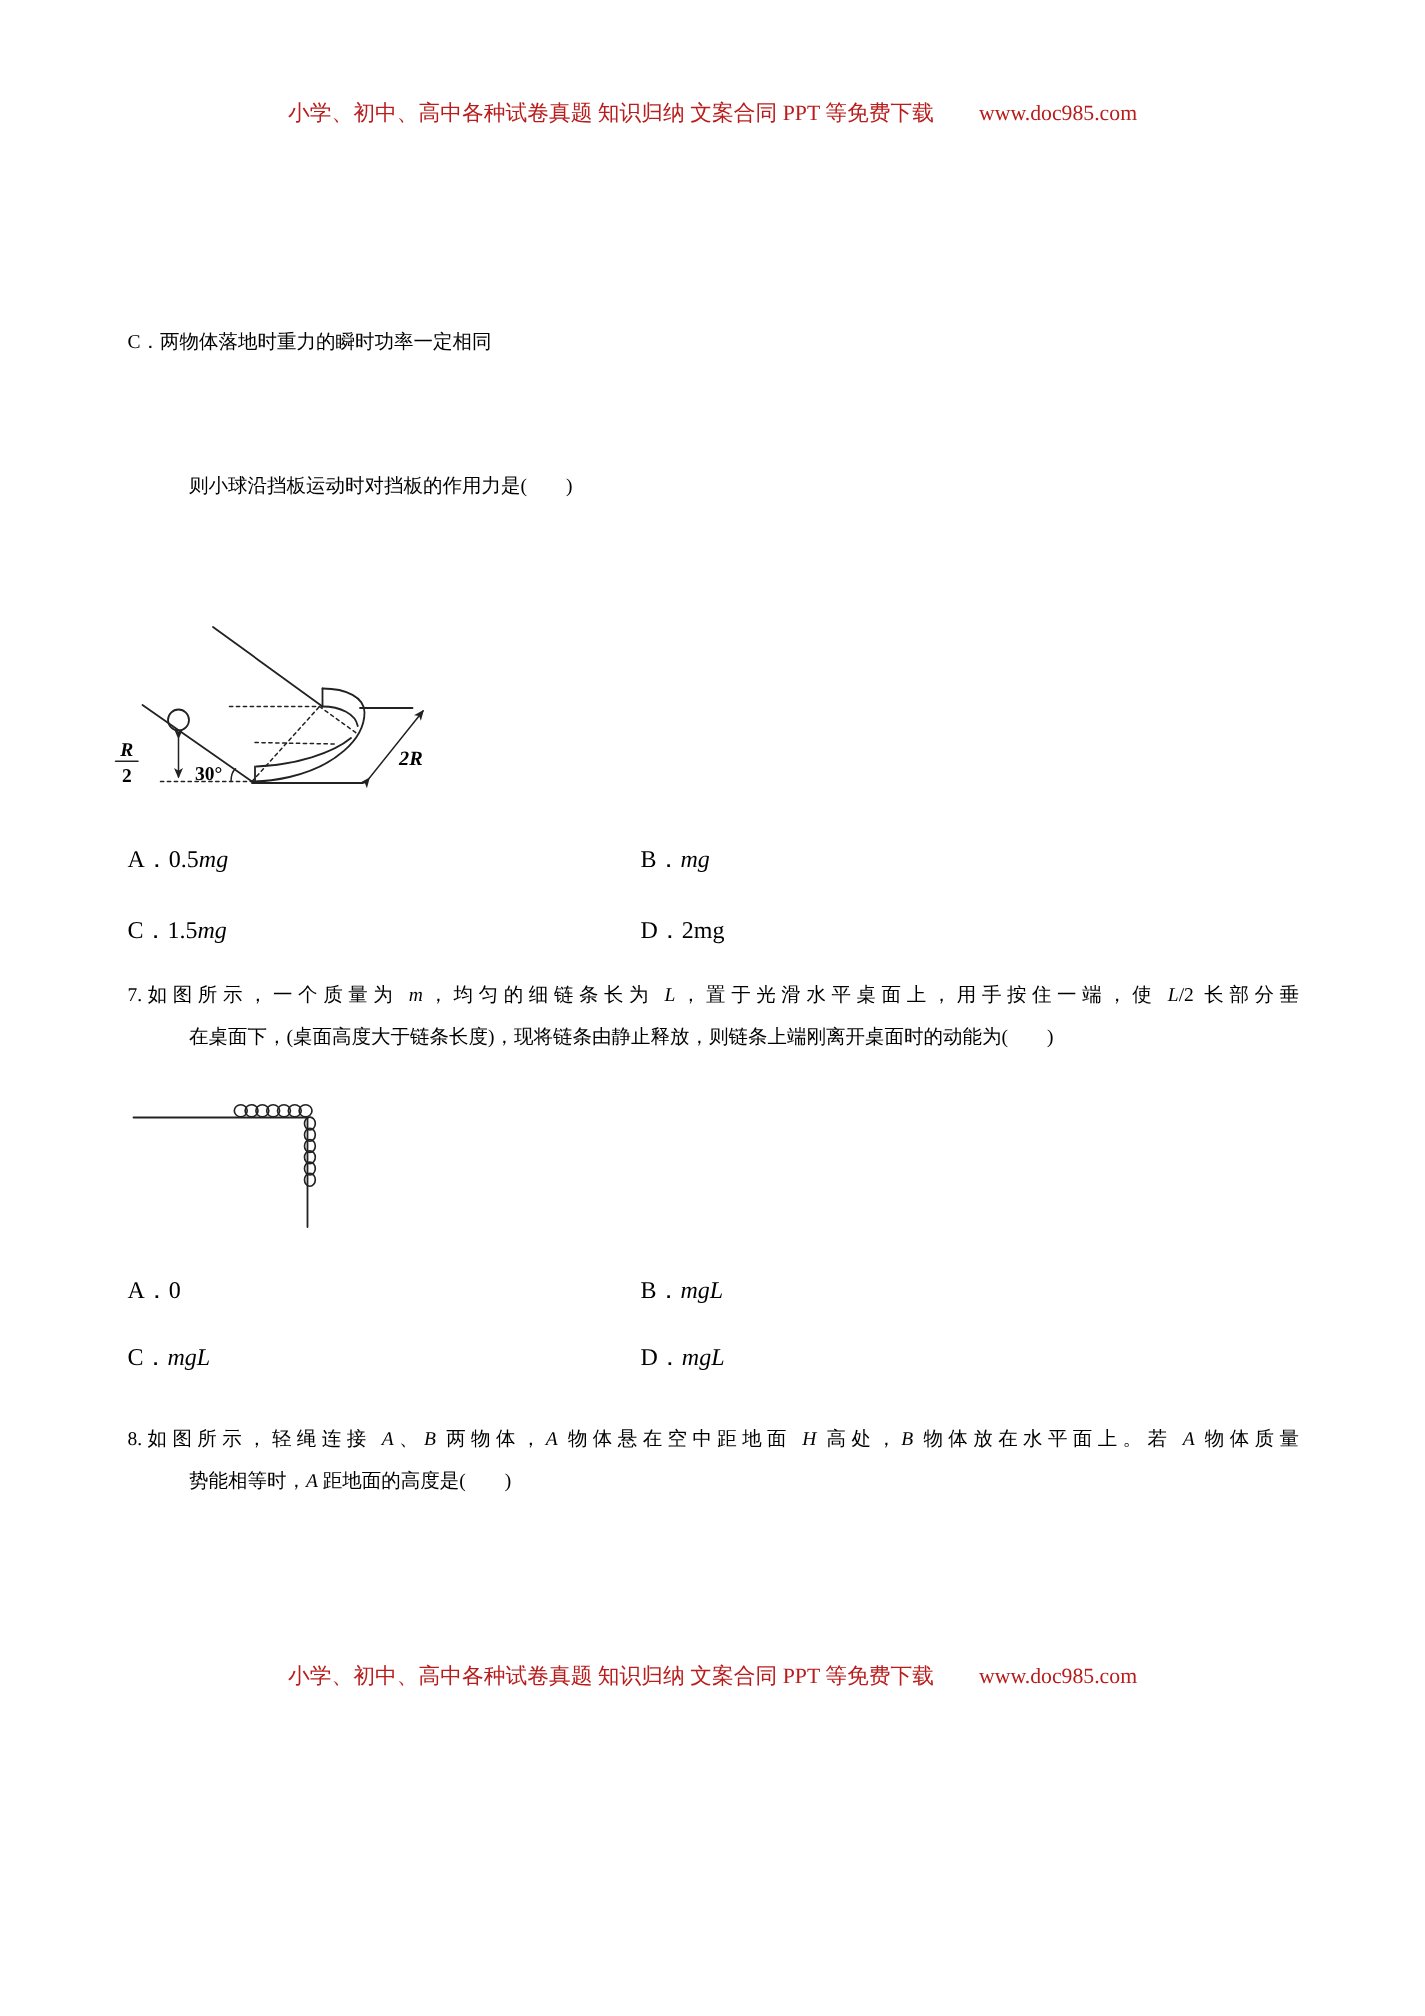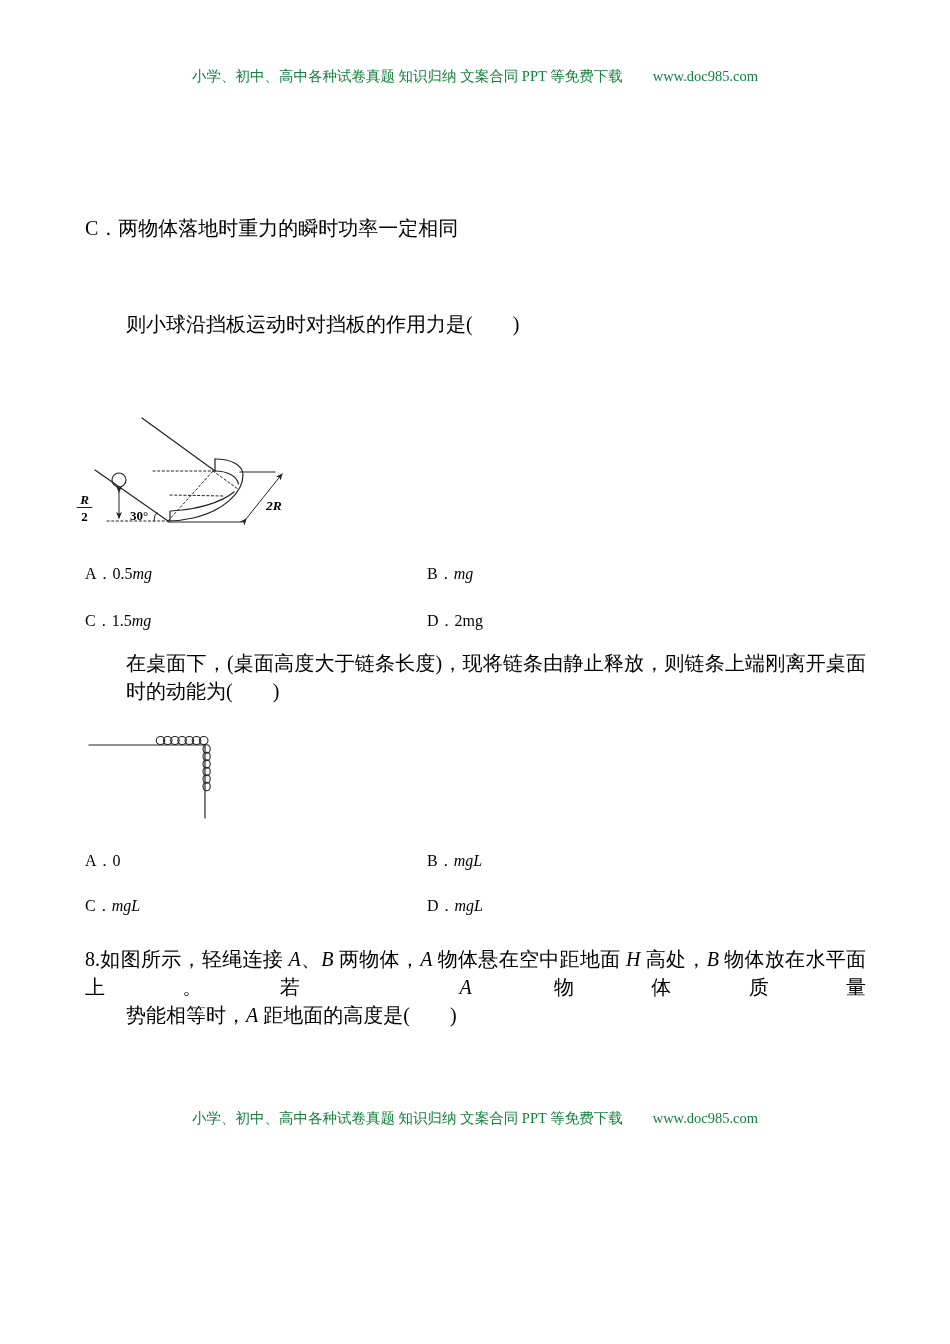--- a/index.html
+++ b/index.html
@@ -8,28 +8,28 @@
     width:950px;height:1344px;
     margin:0 auto;
     background:#ffffff;
     font-family:"Liberation Serif","DejaVu Serif",serif;
     color:#000;
     overflow:hidden;
   }
   .abs{position:absolute;}
   .hdr,.ftr{
     left:0;width:950px;text-align:center;
-    font-size:14.5px;line-height:20px;color:#15803d;
+    font-size:14.5px;line-height:20px;color:#b91c1c;
     white-space:nowrap;
   }
   .hdr{top:66px;} .ftr{top:1108px;}
   .site{margin-left:30px;}
   .textblock{
     left:85px;width:781px;
-    font-size:20px;line-height:28px;
+    font-size:13px;line-height:28px;
   }
   .line{display:block;text-align:justify;text-align-last:justify;}
   .line.last{text-align:justify;text-align-last:left;margin-left:41px;}
   .optline{white-space:nowrap;}
   .optrow{left:85px;width:781px;font-size:16px;line-height:28px;}
   .optrow .c1{position:absolute;left:0;top:0;white-space:nowrap;}
   .optrow .c2{position:absolute;left:342px;top:0;white-space:nowrap;}
   i{font-style:italic;}
   svg text{font-family:"Liberation Serif","DejaVu Serif",serif;}
 </style>
@@ -100,20 +100,21 @@
   <div class="abs optrow" style="top:560px">
     <span class="c1">A．0.5<i>mg</i></span>
     <span class="c2">B．<i>mg</i></span>
   </div>
   <div class="abs optrow" style="top:607px">
     <span class="c1">C．1.5<i>mg</i></span>
     <span class="c2">D．2mg</span>
   </div>
 
   <div class="abs textblock" style="top:649px">
+    <span class="line">7.如图所示，一个质量为 <i>m</i>，均匀的细链条长为 <i>L</i>，置于光滑水平桌面上，用手按住一端，使 <i>L</i>/2 长部分垂</span>
     <span class="line last">在桌面下，(桌面高度大于链条长度)，现将链条由静止释放，则链条上端刚离开桌面时的动能为(　　)</span>
   </div>
 
   <div class="abs" style="top:730px;left:85px">
     <svg width="135" height="95" viewBox="0 0 135 95">
       <g stroke="#222" stroke-width="1.2" fill="none" stroke-linecap="round">
         <line x1="4" y1="15" x2="120" y2="15"></line>
         <line x1="120" y1="15" x2="120" y2="88"></line>
       </g>
       <g stroke="#222" stroke-width="1.1" fill="none">

